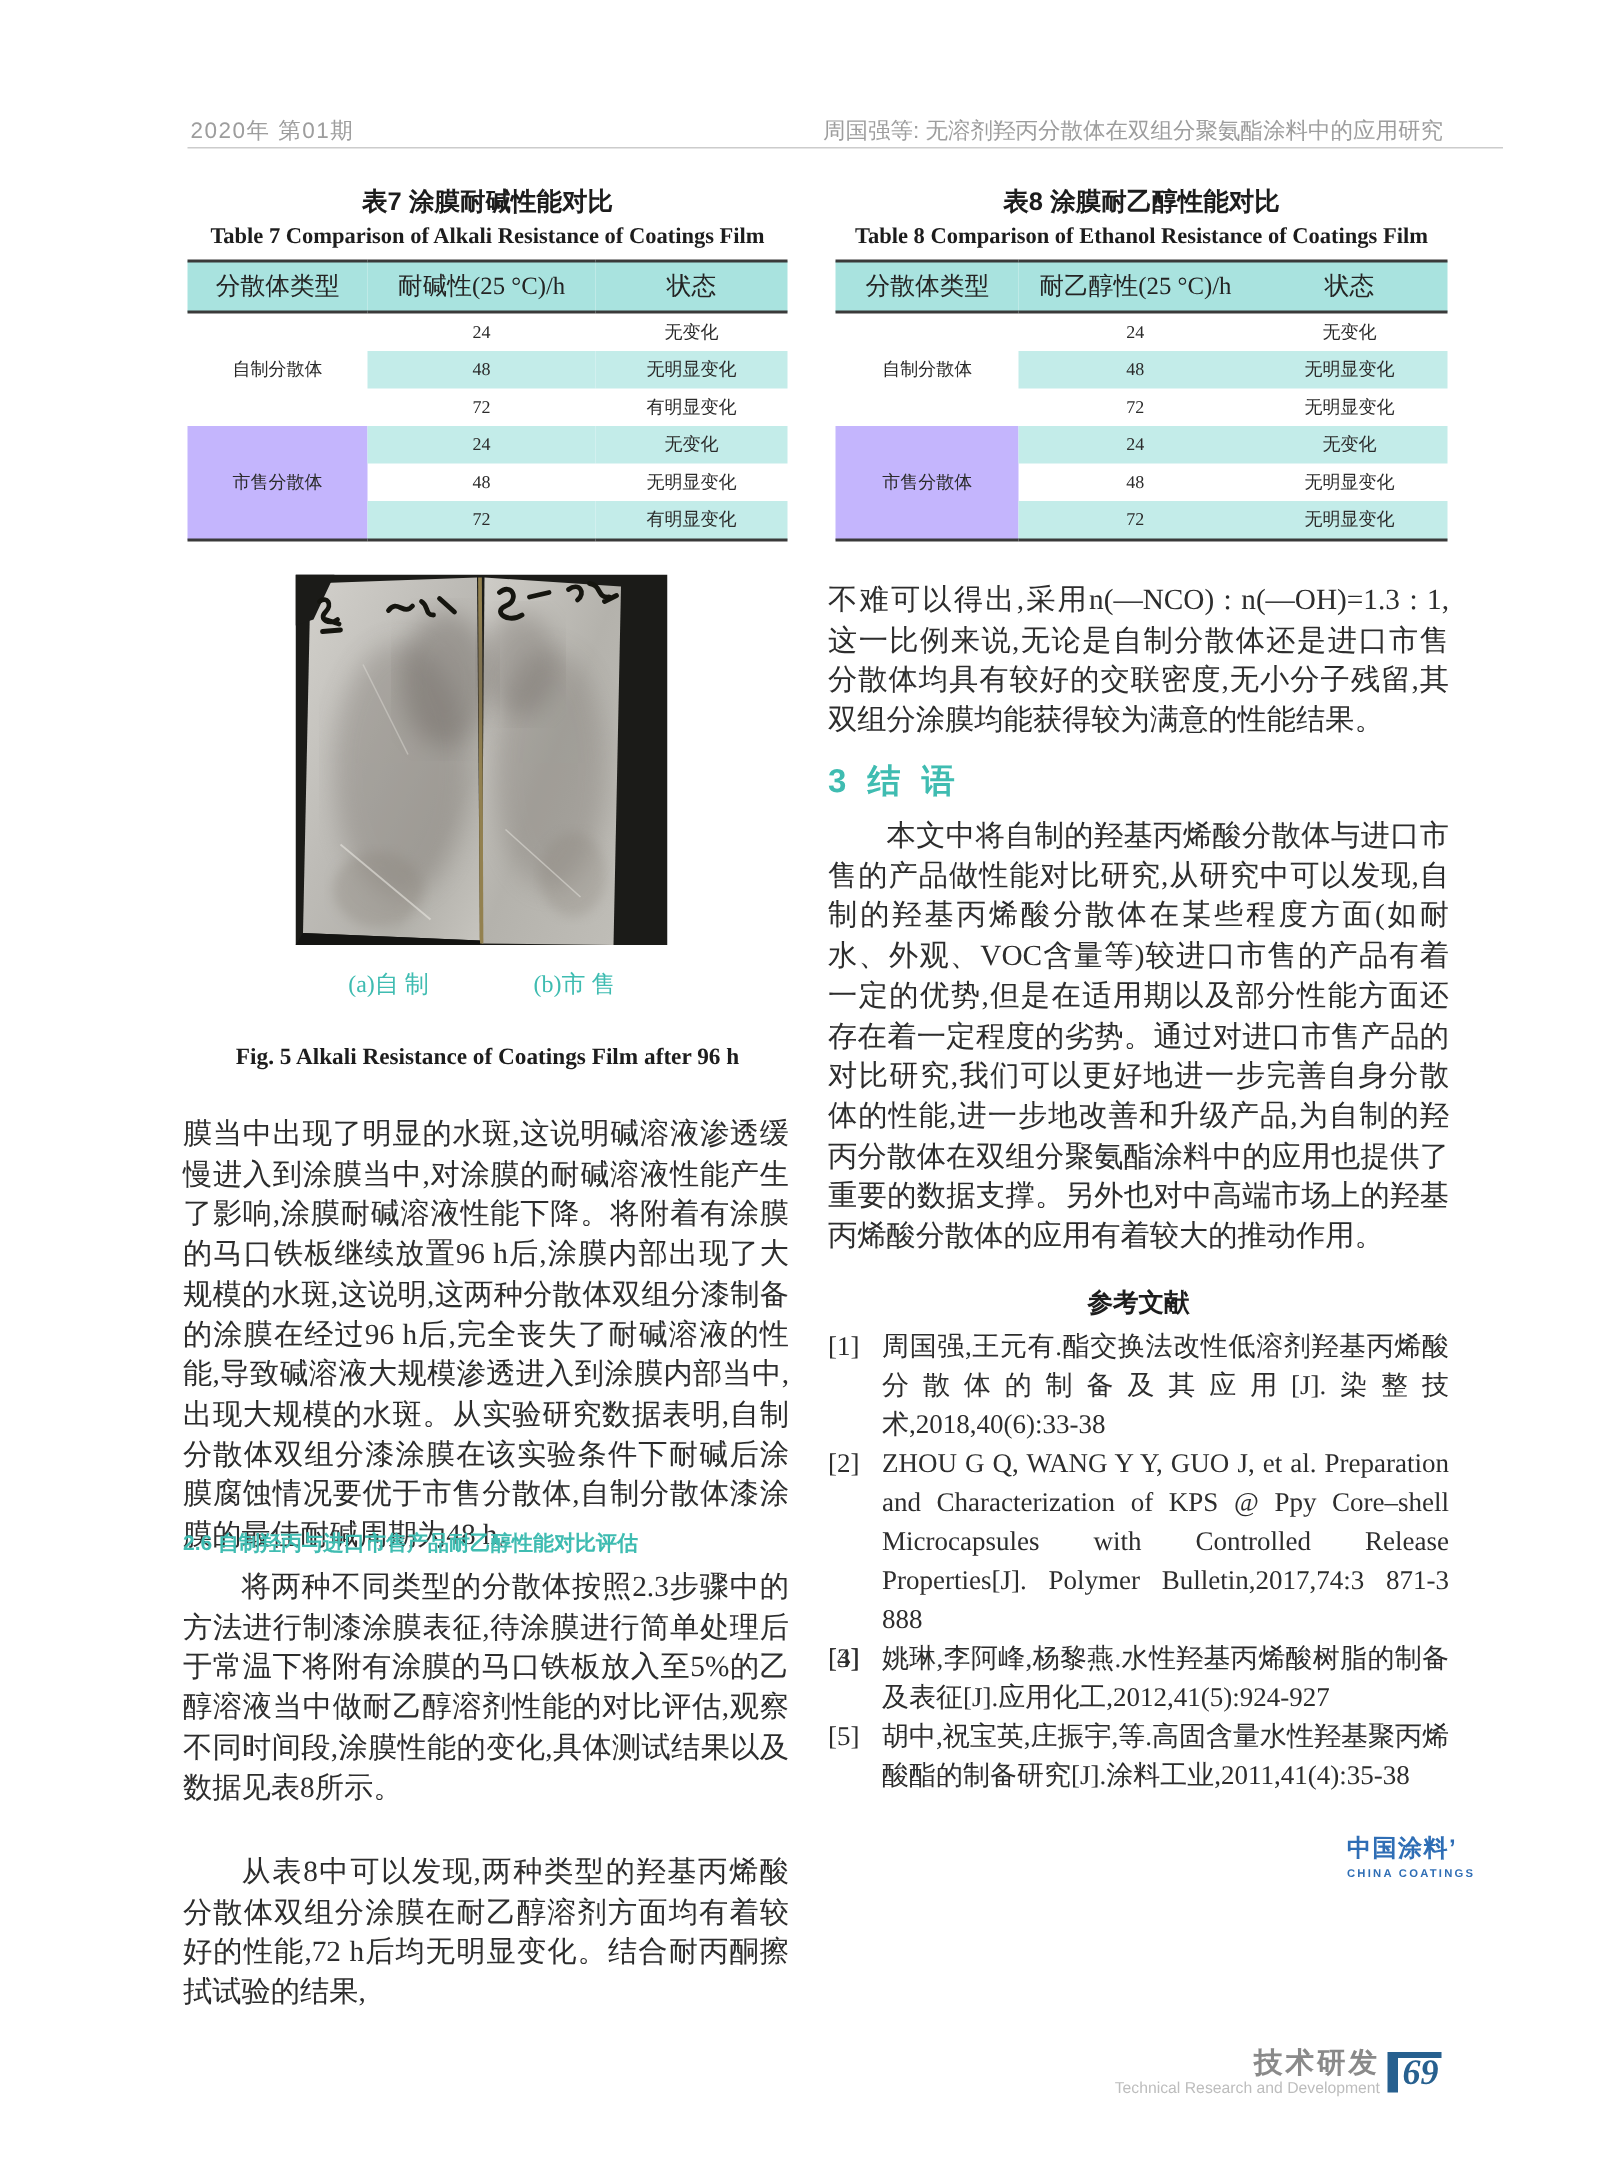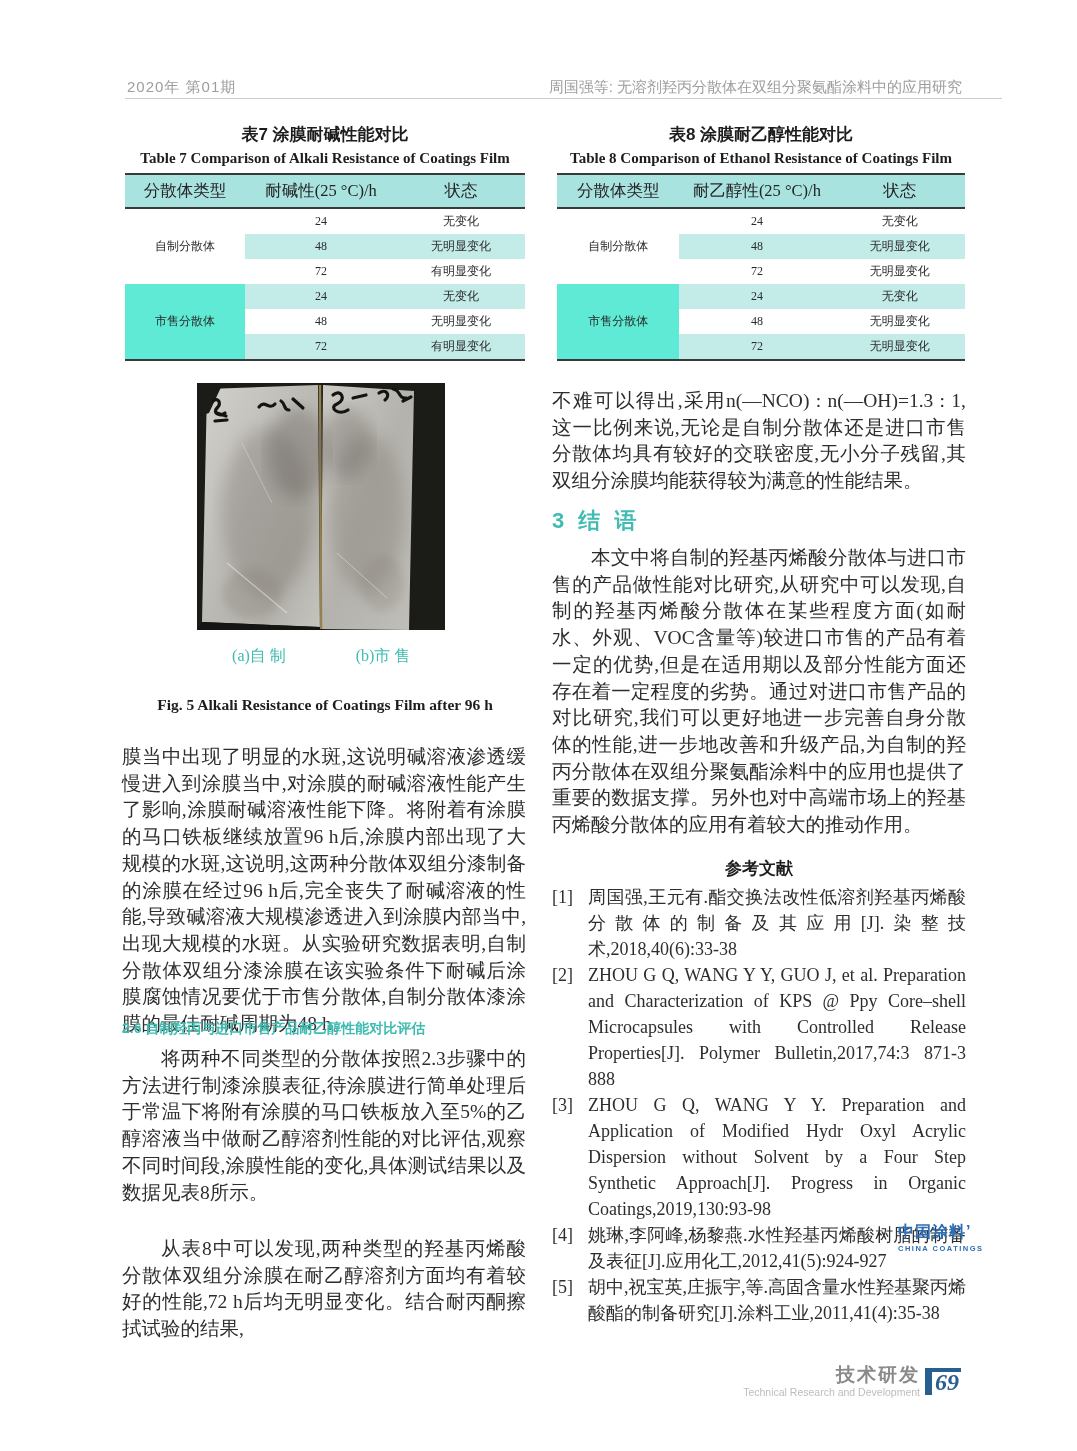--- a/index.html
+++ b/index.html
@@ -20,21 +20,21 @@
   .tbl-zh{text-align:center;font-family:"Liberation Sans","DejaVu Sans",sans-serif;
           font-weight:bold;font-size:17px;color:#1d1d1d;}
   .tbl-en{text-align:center;font-weight:bold;font-size:15px;color:#1d1d1d;margin-top:4px;white-space:nowrap;}
   table.datatable{border-collapse:collapse;width:100%;margin-top:6px;
           border-top:2px solid #3a3a3a;border-bottom:2px solid #3a3a3a;}
   table.datatable th{background:#a9e3df;border-bottom:2px solid #3a3a3a;font-weight:normal;
           font-size:16.5px;padding:5px 0;color:#242424;}
   table.datatable td{text-align:center;font-size:12px;padding:3px 0;height:19px;color:#2b2b2b;}
   table.datatable td.band{background:#c3ece9;}
   table.datatable td.group{background:#ffffff;}
-  table.datatable td.group.band{background:#5eead4;}
+  table.datatable td.group.band{background:#c4b5fd;}
 
   
   #fig-photo{position:absolute;left:197px;top:383px;width:248px;height:247px;}
   #fig-labels{position:absolute;left:197px;top:646px;width:248px;display:flex;}
   #fig-labels span{flex:1;text-align:center;color:#3fbcb1;font-size:16px;}
   .fig-zh{position:absolute;left:125px;top:671px;width:400px;text-align:center;
           font-family:"Liberation Sans","DejaVu Sans",sans-serif;font-weight:bold;font-size:16.5px;color:#1d1d1d;}
   .fig-en{position:absolute;left:125px;top:696px;width:400px;text-align:center;
           font-weight:bold;font-size:15.5px;color:#1d1d1d;}
 
@@ -228,21 +228,21 @@
   <div class="para lcol indent" style="top:1046px;">将两种不同类型的分散体按照2.3步骤中的方法进行制漆涂膜表征,待涂膜进行简单处理后于常温下将附有涂膜的马口铁板放入至5%的乙醇溶液当中做耐乙醇溶剂性能的对比评估,观察不同时间段,涂膜性能的变化,具体测试结果以及数据见表8所示。</div>
   <div class="para lcol indent" style="top:1236px;">从表8中可以发现,两种类型的羟基丙烯酸分散体双组分涂膜在耐乙醇溶剂方面均有着较好的性能,72 h后均无明显变化。结合耐丙酮擦拭试验的结果,</div>
 
   <div class="para rcol" style="top:388px;">不难可以得出,采用n(—NCO) : n(—OH)=1.3 : 1,这一比例来说,无论是自制分散体还是进口市售分散体均具有较好的交联密度,无小分子残留,其双组分涂膜均能获得较为满意的性能结果。</div>
   <div class="sec-head" id="sec3">3  结  语</div>
   <div class="para rcol indent" style="top:545px;">本文中将自制的羟基丙烯酸分散体与进口市售的产品做性能对比研究,从研究中可以发现,自制的羟基丙烯酸分散体在某些程度方面(如耐水、外观、VOC含量等)较进口市售的产品有着一定的优势,但是在适用期以及部分性能方面还存在着一定程度的劣势。通过对进口市售产品的对比研究,我们可以更好地进一步完善自身分散体的性能,进一步地改善和升级产品,为自制的羟丙分散体在双组分聚氨酯涂料中的应用也提供了重要的数据支撑。另外也对中高端市场上的羟基丙烯酸分散体的应用有着较大的推动作用。</div>
   <div class="refs-title">参考文献</div>
   <div id="refs">
       <div class="ref"><span class="marker">[1]</span><span>周国强,王元有.酯交换法改性低溶剂羟基丙烯酸分散体的制备及其应用[J].染整技术,2018,40(6):33-38</span></div>
       <div class="ref"><span class="marker">[2]</span><span>ZHOU G Q, WANG Y Y, GUO J, et al. Preparation and Characterization of KPS @ Ppy Core–shell Microcapsules with Controlled Release Properties[J]. Polymer Bulletin,2017,74:3 871-3 888</span></div>
-      <div class="ref"><span class="marker">[3]</span><span>ZHOU G Q, WANG Y Y. Preparation and Application of Modified Hydr Oxyl Acrylic Dispersion without Solvent by a Four Step Synthetic Approach[J]. Progress in Organic Coatings,2019,130:93-98</span></div>
+      <div class="ref"><span class="marker">[3]</span></div>
       <div class="ref"><span class="marker">[4]</span><span>姚琳,李阿峰,杨黎燕.水性羟基丙烯酸树脂的制备及表征[J].应用化工,2012,41(5):924-927</span></div>
       <div class="ref"><span class="marker">[5]</span><span>胡中,祝宝英,庄振宇,等.高固含量水性羟基聚丙烯酸酯的制备研究[J].涂料工业,2011,41(4):35-38</span></div>
     </div>
 
   <div id="logo">
     <div class="zh">中国涂料’</div>
     <div class="en">CHINA COATINGS</div>
   </div>
 
   <div class="ft-zh">技术研发</div>

